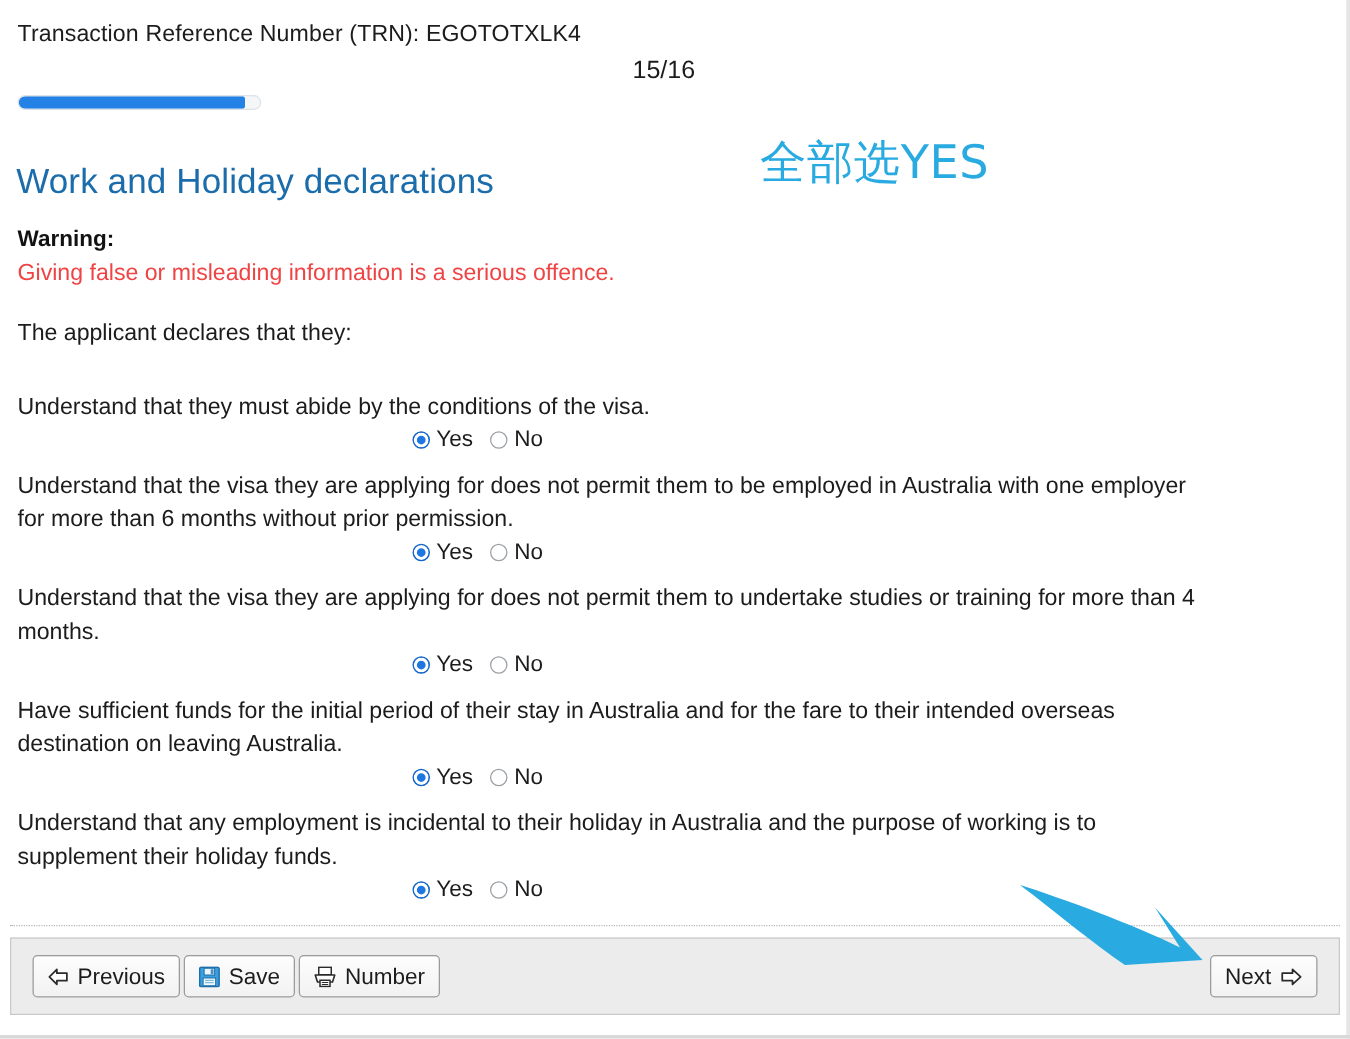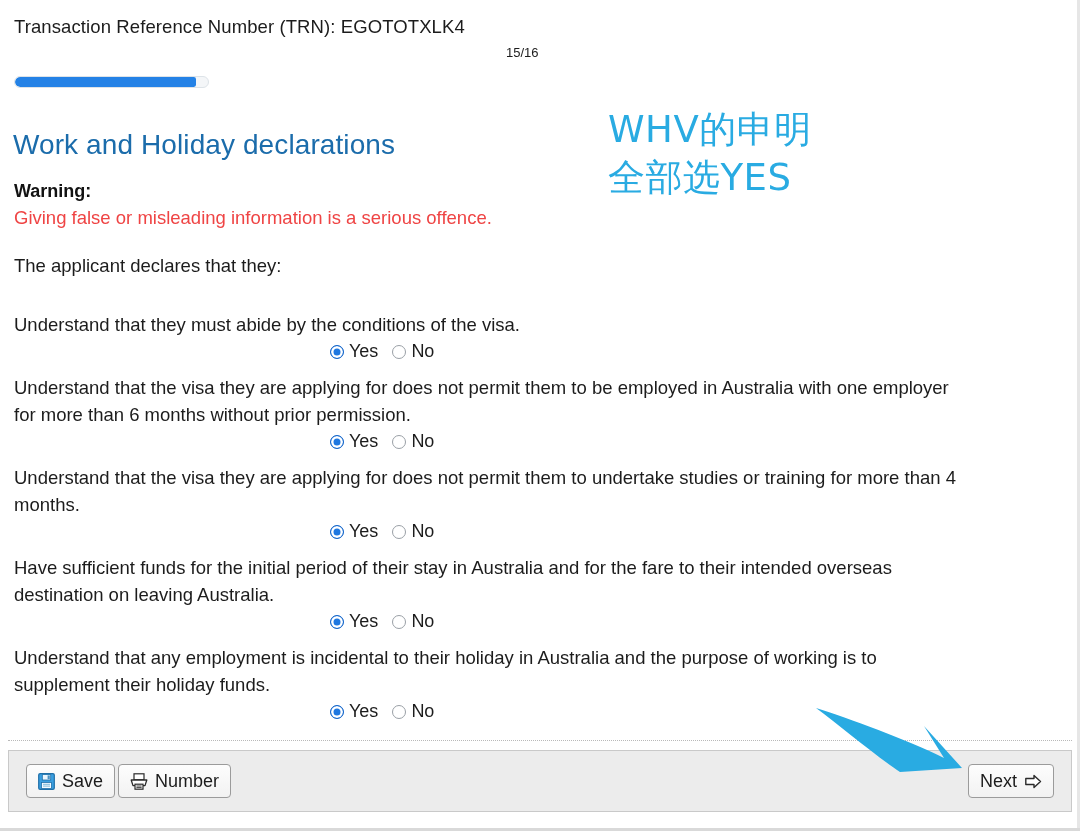--- a/index.html
+++ b/index.html
@@ -23,21 +23,21 @@
     font-size: 18.5px;
     letter-spacing: 0.1px;
     color: #1c1c1c;
     white-space: nowrap;
   }
 
   
   #page-counter {
     position: absolute;
     left: 506px; top: 45px;
-    font-size: 13px;
+    font-size: 20px;
     color: #1c1c1c;
   }
 
   
   #progress-wrap {
     position: absolute;
     left: 14px; top: 76px;
     width: 195px; height: 12px;
     background: #f4f6f8;
     border-radius: 7px;
@@ -222,21 +222,20 @@
   <div id="progress-fill" style="width: 94%; background: rgb(36, 130, 230);"></div>
 </div>
 
 <div id="section-heading" style="color: rgb(27, 108, 171);">Work and Holiday declarations</div>
 
 <div class="warning-label">Warning:</div>
 <div class="warning-text">Giving false or misleading information is a serious offence.</div>
 <div class="declares-lead">The applicant declares that they:</div>
 
 <div id="annotation" style="color: rgb(41, 171, 226);">
-  <div>WHV的申明</div>
   <div>全部选YES</div>
 </div>
 
 <div id="declarations">
     <div class="decl-block">
       <div class="decl-text w1">Understand that they must abide by the conditions of the visa.</div>
       <div class="radio-row">
         <label class="radio-opt">
           <span class="radio-dot on" style="background: rgb(30, 119, 224);"></span>
           <span class="radio-label">Yes</span>
@@ -299,20 +298,26 @@
         </label>
       </div>
     </div>
   </div>
 
 <div id="separator"></div>
 
 <div id="toolbar" style="background: rgb(236, 236, 236);">
   <div id="toolbar-left">
 
+    <div class="btn">
+      <svg class="ico" width="17" height="15" viewBox="0 0 17 15">
+        <path d="M7.5 1.5 L1.5 7.5 L7.5 13.5 L7.5 10.5 L15.5 10.5 L15.5 4.5 L7.5 4.5 Z" fill="#ffffff" stroke="#2b2b2b" stroke-width="1.4" stroke-linejoin="round"></path>
+      </svg>
+      <span>Previous</span>
+    </div>
 
     <div class="btn">
       <svg class="ico" width="17" height="17" viewBox="0 0 17 17">
         <rect x="0.7" y="0.7" width="15.6" height="15.6" rx="1.4" fill="#3a9fe0" stroke="#1f6fa8" stroke-width="1.2"></rect>
         <rect x="4.3" y="1.6" width="8.4" height="5.4" fill="#eaf6fd" stroke="#1f6fa8" stroke-width="0.8"></rect>
         <rect x="9.6" y="2.4" width="2.2" height="3.8" fill="#4a90c0"></rect>
         <rect x="3.5" y="9.4" width="10" height="6.2" fill="#f4fbff" stroke="#1f6fa8" stroke-width="0.8"></rect>
         <rect x="5" y="10.8" width="7" height="1" fill="#7fb8da"></rect>
         <rect x="5" y="12.6" width="7" height="1" fill="#7fb8da"></rect>
       </svg>

